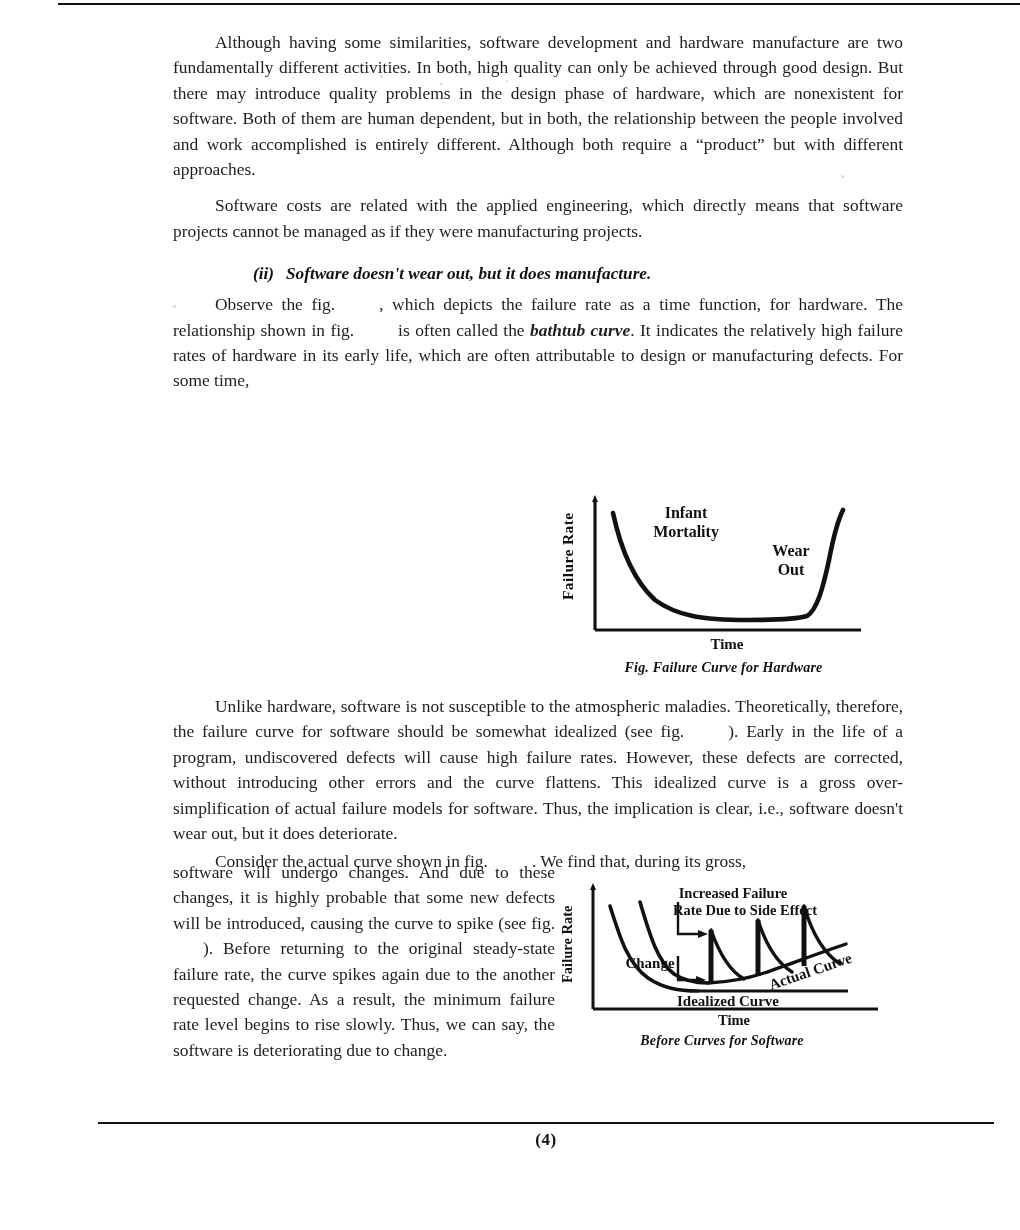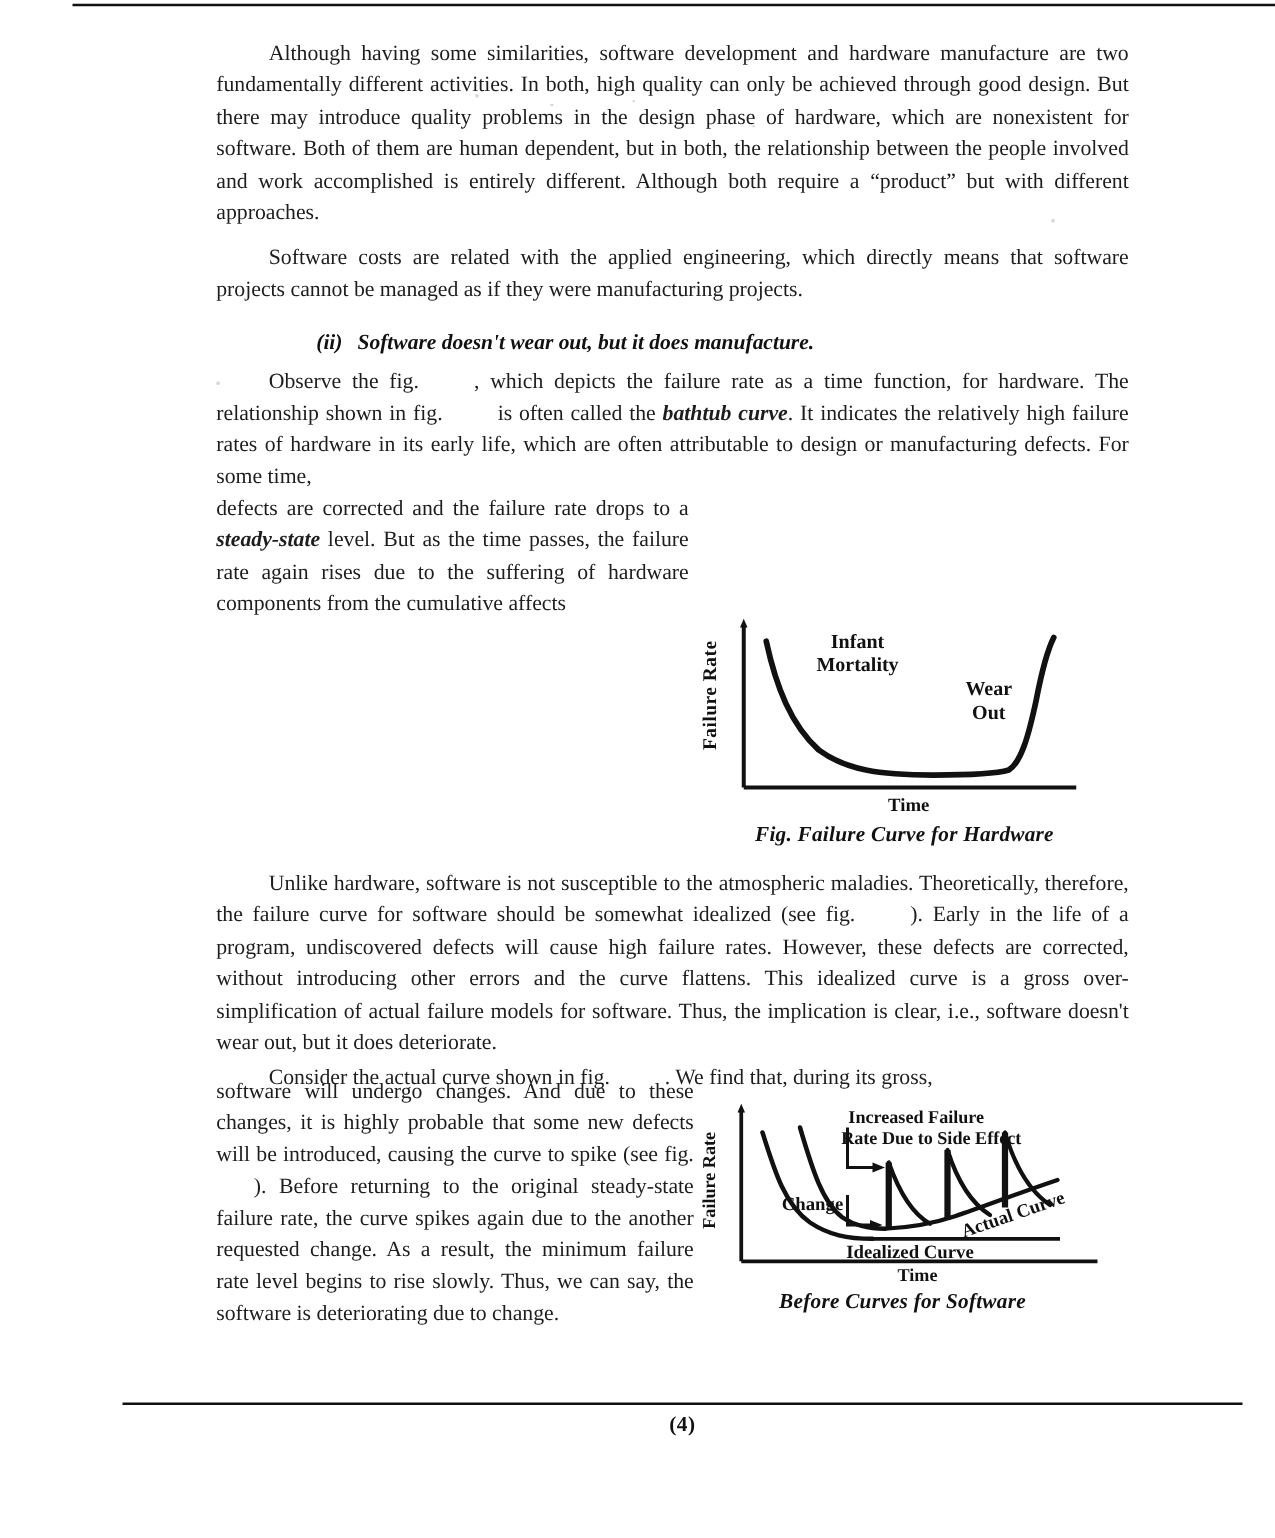--- a/index.html
+++ b/index.html
@@ -103,21 +103,21 @@
   .fig-1 { left: 515px; top: 488px; width: 345px; }
   .fig-2 { left: 512px; top: 878px; width: 348px; }
 
   .fig-canvas { display: block; }
 
   .fig-caption {
     text-align: center;
     font-family: "Liberation Serif", "DejaVu Serif", serif;
     font-weight: bold;
     font-style: italic;
-    font-size: 17px;
+    font-size: 14px;
     line-height: 22px;
     color: #111;
     letter-spacing: 0.2px;
   }
   .fig-caption .capgap { display: inline-block; width: 26px; }
   .fig-1 .fig-caption { margin-top: 1px; }
   .fig-2 .fig-caption { margin-top: 2px; }
 
   
   .block-abs { position: absolute; }
@@ -144,23 +144,20 @@
     <p class="para indent">Although having some similarities, software development and hardware manufacture are two fundamentally different activities. In both, high quality can only be achieved through good design. But there may introduce quality problems in the design phase of hardware, which are nonexistent for software. Both of them are human dependent, but in both, the relationship between the people involved and work accomplished is entirely different. Although both require a “product” but with different approaches.</p>
 
     <p class="para indent gap-sm">Software costs are related with the applied engineering, which directly means that software projects cannot be managed as if they were manufacturing projects.</p>
 
     <div class="heading-ii">
       <span class="numtag">(ii)</span><span>Software doesn't wear out, but it does manufacture.</span>
     </div>
 
     <p class="para indent"><span>Observe the fig.</span><span class="figgap"></span><span>, which depicts the failure rate as a time function, for hardware. The relationship shown in fig.</span><span class="figgap"></span><span>is often called the</span> <span class="ital-b">bathtub curve</span><span>. It indicates the relatively high failure rates of hardware in its early life, which are often attributable to design or manufacturing defects. For some time,</span></p>
 
-    <div class="narrow-col">
-      <p class="para"><span>defects are corrected and the failure rate drops to a</span> <span class="ital-b">steady-state</span> <span>level. But as the time passes, the failure rate again rises due to the suffering of hardware components from the cumulative affects</span></p>
-    </div>
   </div>
 
 
   <div class="block-abs" style="left:137px; top:694px; width:730px;">
     <p class="para indent"><span>Unlike hardware, software is not susceptible to the atmospheric maladies. Theoretically, therefore, the failure curve for software should be somewhat idealized (see fig.</span><span class="figgap"></span><span>). Early in the life of a program, undiscovered defects will cause high failure rates. However, these defects are corrected, without introducing other errors and the curve flattens. This idealized curve is a gross over-simplification of actual failure models for software. Thus, the implication is clear, i.e., software doesn't wear out, but it does deteriorate.</span></p>
   </div>
 
   <div class="block-abs" style="left:137px; top:849px; width:730px;">
     <p class="para indent"><span>Consider the actual curve shown in fig.</span><span class="figgap"></span><span>. We find that, during its gross,</span></p>
   </div>

